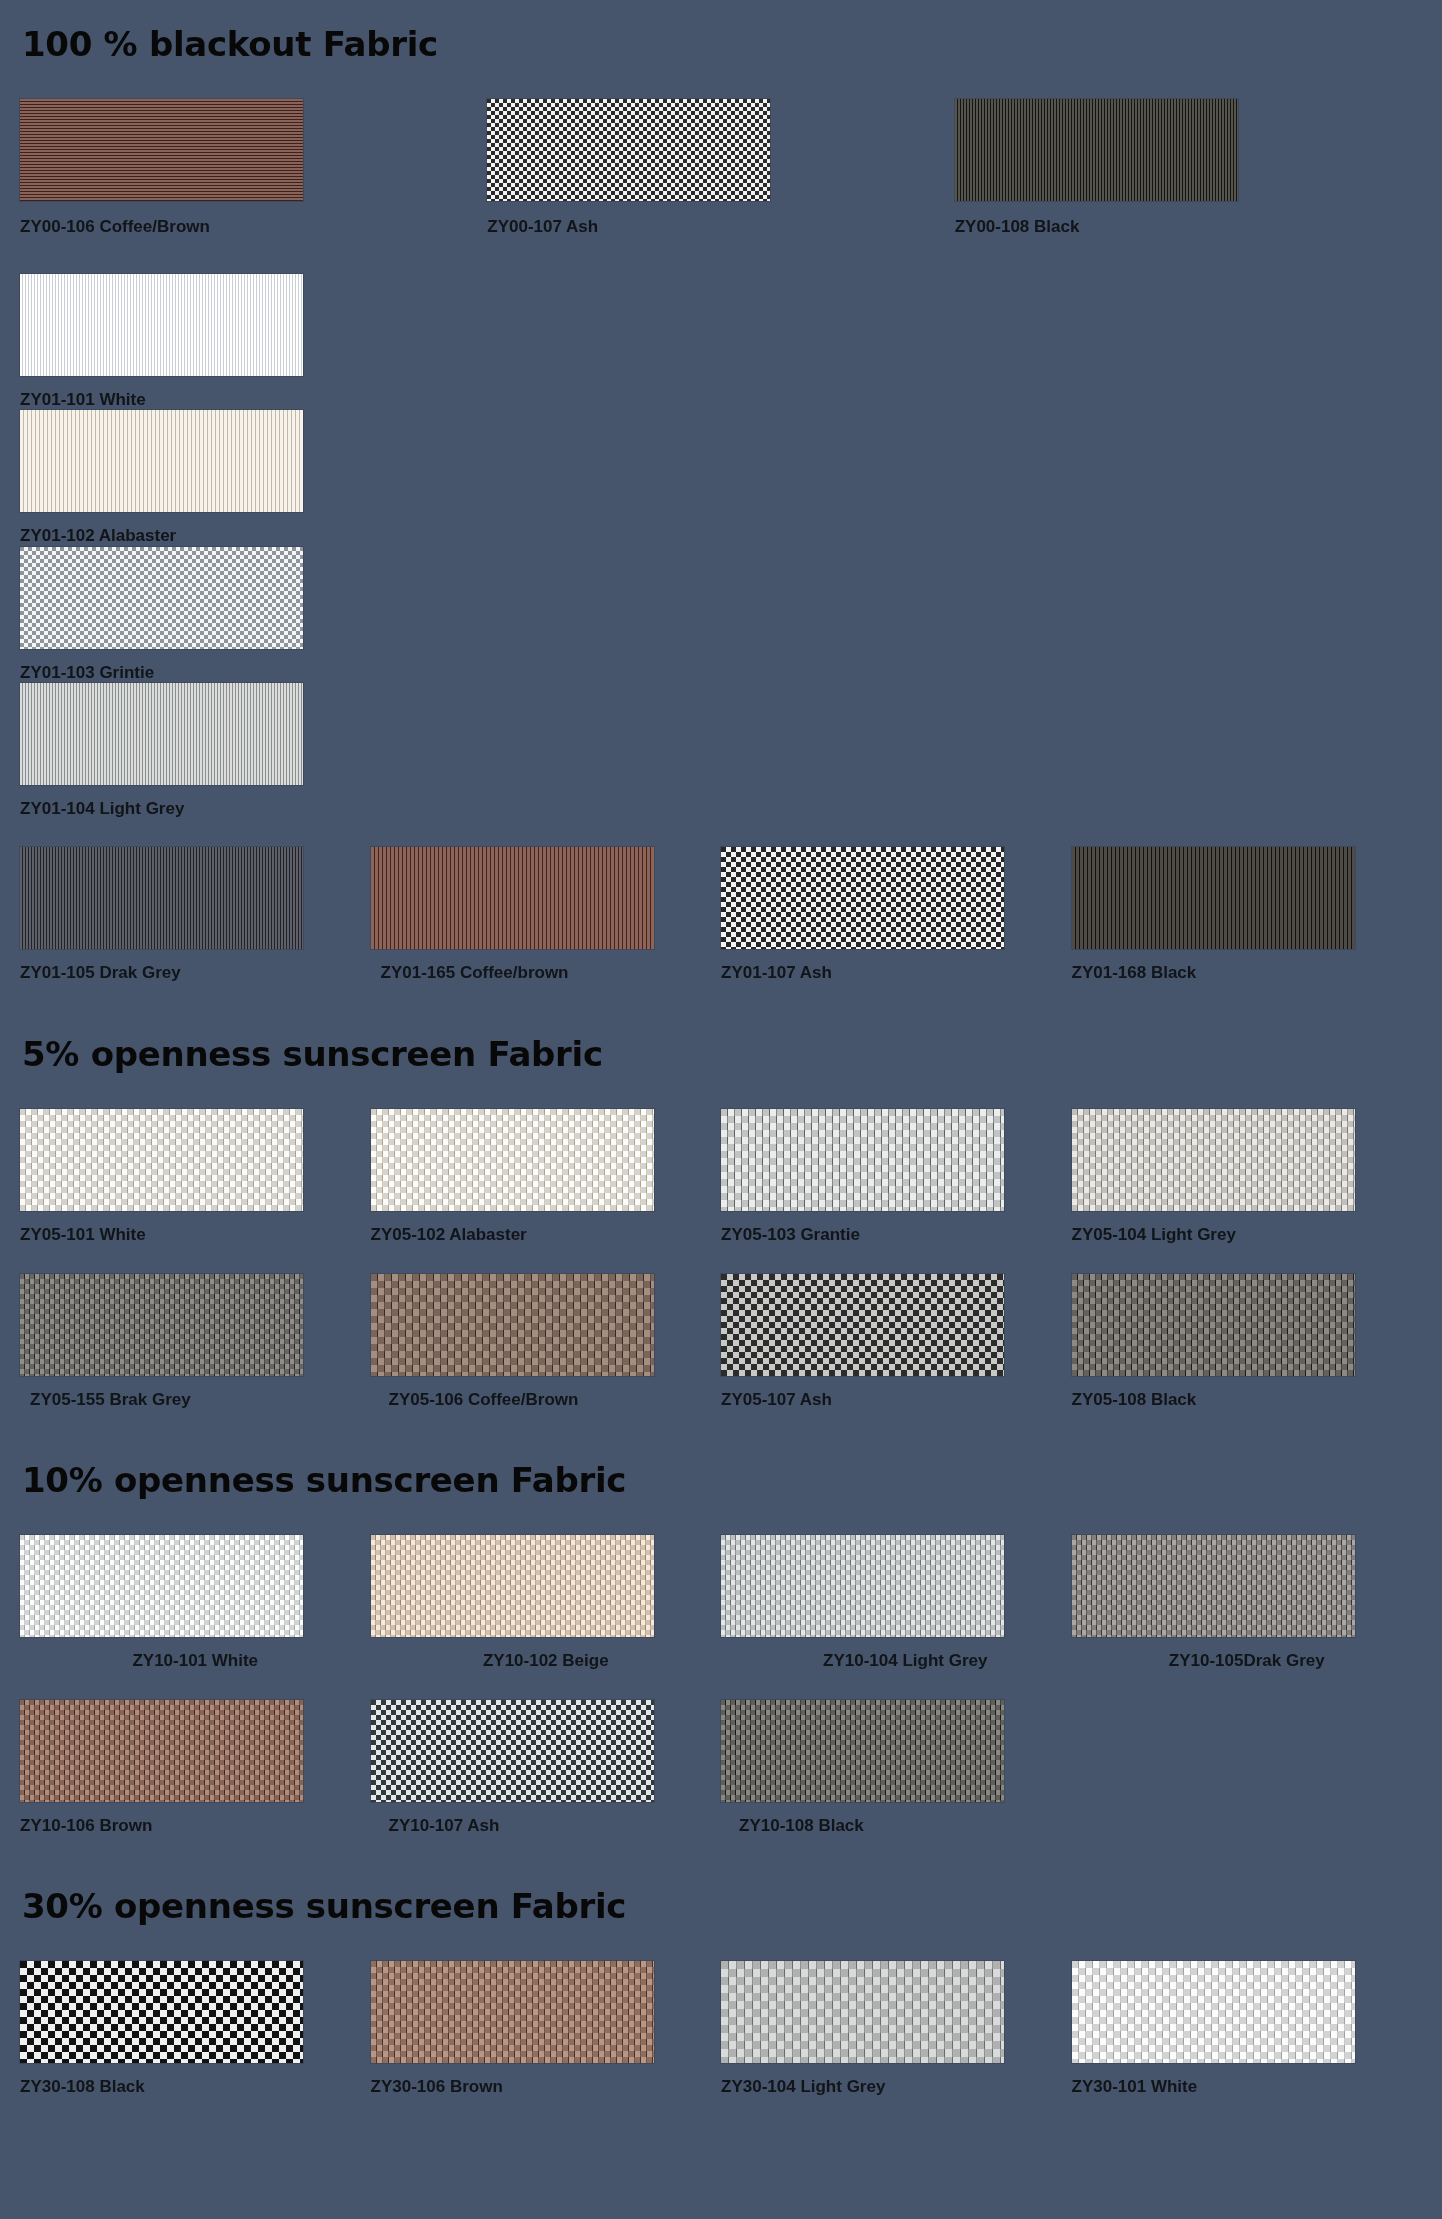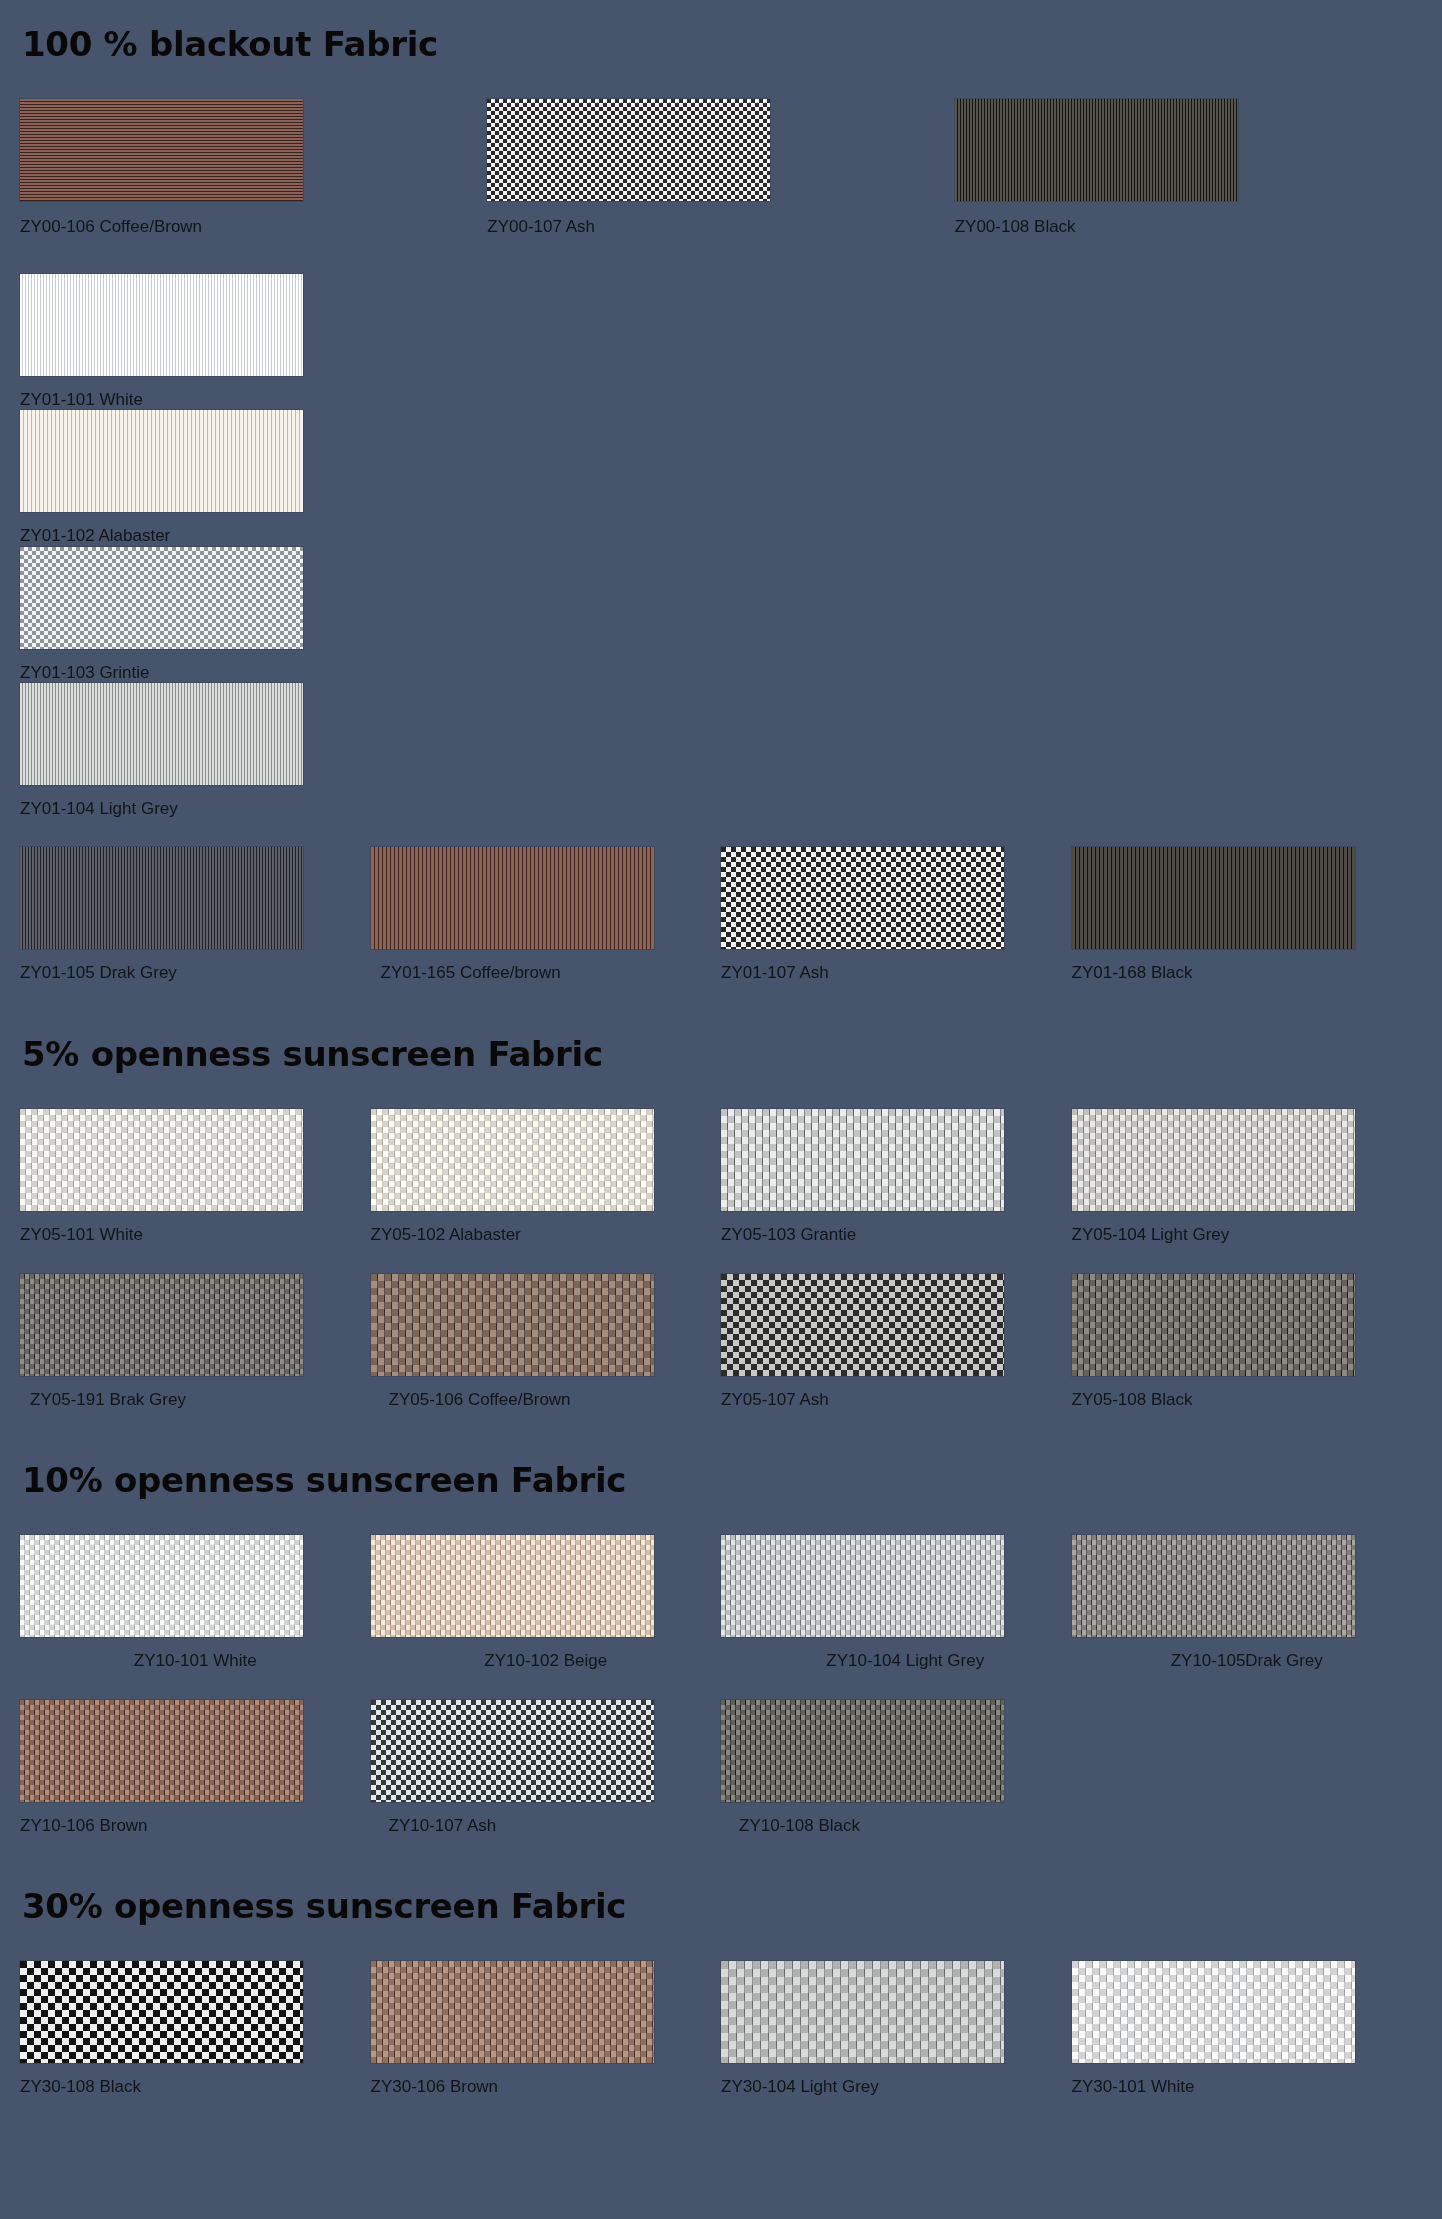--- a/index.html
+++ b/index.html
@@ -31,20 +31,21 @@
     font-size: 34px;
     letter-spacing: -0.3px;
     color: #080808;
     margin: 0;
     padding: 0 0 0 2px;
     line-height: 1.1;
   }
   .swatch-row {
     display: flex;
     width: 100%;
+    font-weight: bold;
   }
   .swatch-cell {
     width: 25%;
     box-sizing: border-box;
     display: flex;
     flex-direction: column;
   }
   .swatch-cell.wide3 {
     width: 33.3333%;
   }
@@ -205,21 +206,21 @@
               <div class="weave" style="background-image: repeating-conic-gradient(rgba(255, 255, 255, 0.16) 0%, rgba(255, 255, 255, 0.16) 25%, rgba(0, 0, 0, 0.16) 0%, rgba(0, 0, 0, 0.16) 50%), repeating-linear-gradient(90deg, rgb(230, 229, 224) 0px, rgb(230, 229, 224) 5px, rgb(142, 141, 134) 5px, rgb(142, 141, 134) 6px), repeating-linear-gradient(0deg, rgba(0, 0, 0, 0.3) 0px, rgba(0, 0, 0, 0.3) 1px, rgba(255, 255, 255, 0) 1px, rgba(255, 255, 255, 0) 6px), linear-gradient(0deg, rgb(194, 193, 187), rgb(194, 193, 187)); background-size: 12px 12px, auto, auto, auto; background-color: rgb(194, 193, 187);"></div>
             </div>
             <div class="swatch-label">ZY05-104 Light Grey</div>
           </div>
         </div>
         <div class="swatch-row row-b">
           <div class="swatch-cell">
             <div class="swatch-img">
               <div class="weave" style="background-image: repeating-conic-gradient(rgba(255, 255, 255, 0.16) 0%, rgba(255, 255, 255, 0.16) 25%, rgba(0, 0, 0, 0.16) 0%, rgba(0, 0, 0, 0.16) 50%), repeating-linear-gradient(90deg, rgb(123, 120, 116) 0px, rgb(123, 120, 116) 4px, rgb(44, 43, 41) 4px, rgb(44, 43, 41) 5px), repeating-linear-gradient(0deg, rgba(0, 0, 0, 0.3) 0px, rgba(0, 0, 0, 0.3) 1px, rgba(255, 255, 255, 0) 1px, rgba(255, 255, 255, 0) 5px), linear-gradient(0deg, rgb(86, 84, 81), rgb(86, 84, 81)); background-size: 10px 10px, auto, auto, auto; background-color: rgb(86, 84, 81);"></div>
             </div>
-            <div class="swatch-label nudge-10">ZY05-191 Brak Grey</div>
+            <div class="swatch-label nudge-10">ZY05-155 Brak Grey</div>
           </div>
           <div class="swatch-cell">
             <div class="swatch-img">
               <div class="weave" style="background-image: repeating-conic-gradient(rgba(255, 255, 255, 0.16) 0%, rgba(255, 255, 255, 0.16) 25%, rgba(0, 0, 0, 0.16) 0%, rgba(0, 0, 0, 0.16) 50%), repeating-linear-gradient(90deg, rgb(147, 120, 106) 0px, rgb(147, 120, 106) 6px, rgb(63, 46, 39) 6px, rgb(63, 46, 39) 7px), repeating-linear-gradient(0deg, rgba(0, 0, 0, 0.3) 0px, rgba(0, 0, 0, 0.3) 1px, rgba(255, 255, 255, 0) 1px, rgba(255, 255, 255, 0) 7px), linear-gradient(0deg, rgb(111, 87, 76), rgb(111, 87, 76)); background-size: 14px 14px, auto, auto, auto; background-color: rgb(111, 87, 76);"></div>
             </div>
             <div class="swatch-label nudge-6">ZY05-106 Coffee/Brown</div>
           </div>
           <div class="swatch-cell">
             <div class="swatch-img">
               <div class="weave" style="background-image: repeating-conic-gradient(rgb(201, 202, 200) 0%, rgb(201, 202, 200) 25%, rgb(43, 44, 43) 0%, rgb(43, 44, 43) 50%), linear-gradient(0deg, rgb(111, 112, 110), rgb(111, 112, 110)), linear-gradient(0deg, rgb(111, 112, 110), rgb(111, 112, 110)); background-size: 12px 12px, auto, auto; background-color: rgb(111, 112, 110);"></div>

